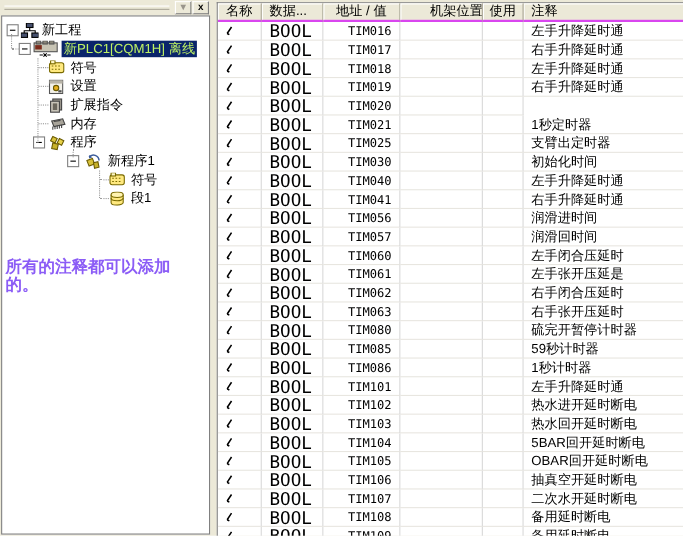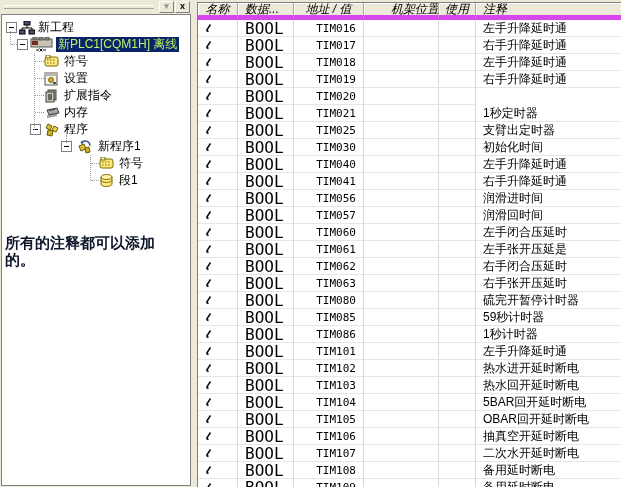--- a/index.html
+++ b/index.html
@@ -41,23 +41,23 @@
 
   .note { position:absolute; left:3px; width:170px; font-weight:bold;
           font-size:15px; line-height:17px; word-break:break-all; }
 
   
   .symtable { position:absolute; left:197px; top:2px; width:424px; height:485px;
               background:#fff; border-left:1px solid #808080; border-top:1px solid #808080;
               overflow:hidden; }
   .thead { display:flex; height:17px; background:#ece9d8; }
   .th { height:17px; display:flex; align-items:center; justify-content:center;
-        border-right:1px solid #aca899; border-bottom:5px solid #d946ef;
+        border-right:1px solid #aca899; border-bottom:2px solid #d946ef;
         box-shadow:inset 1px 1px 0 #ffffff; white-space:nowrap; overflow:hidden;
-        cursor:default;font-style:italic; }
+        cursor:default; }
   .th.left { justify-content:flex-start; padding-left:7px; }
   .tr { display:flex; height:17px; }
   .td { height:17px; border-right:1px solid #d9d9d9; border-bottom:1px solid #e8e6e0;
         display:flex; align-items:center; overflow:hidden; white-space:nowrap; }
   .c0 { width:40px; } .c1 { width:56px; } .c2 { width:70px; }
   .c3 { width:75px;padding-left:28px; } .c4 { width:37px; } .c5 { flex:1; border-right:none; }
   .td.c0 { padding-left:6px; }
   .td.c1 { padding-left:7px; font-family:"DejaVu Sans Mono", monospace; font-size:16px; }
   .td.c2 { justify-content:flex-end; padding-right:7px; font-family:"DejaVu Sans Mono", monospace; font-size:11px; }
   .td.c5 { padding-left:7px; }
@@ -191,21 +191,21 @@
     <div class="connector v" style="left:32px; top:38px;  height:77px;"></div>
     <div class="connector h" style="left:33px; top:46px;  width:9px;"></div>
     <div class="connector h" style="left:33px; top:63px;  width:9px;"></div>
     <div class="connector h" style="left:33px; top:80px;  width:9px;"></div>
     <div class="connector h" style="left:33px; top:97px;  width:9px;"></div>
     <div class="connector v" style="left:64px; top:120px; height:8px;"></div>
     <div class="connector v" style="left:88px; top:140px; height:25px;"></div>
     <div class="connector h" style="left:89px; top:148px; width:8px;"></div>
     <div class="connector h" style="left:89px; top:165px; width:8px;"></div>
 
-    <div class="note" style="top: 219px; color: #0f172a;">所有的注释都可以添加的。</div>
+    <div class="note" style="top: 219px; color: #8b5cf6;">所有的注释都可以添加的。</div>
   </div>
 </div>
 
 <div class="symtable">
   <div class="thead">
     <div class="th c0">名称</div>
     <div class="th c1 left">数据...</div>
     <div class="th c2">地址 / 值</div>
     <div class="th c3">机架位置</div>
     <div class="th c4">使用</div>

